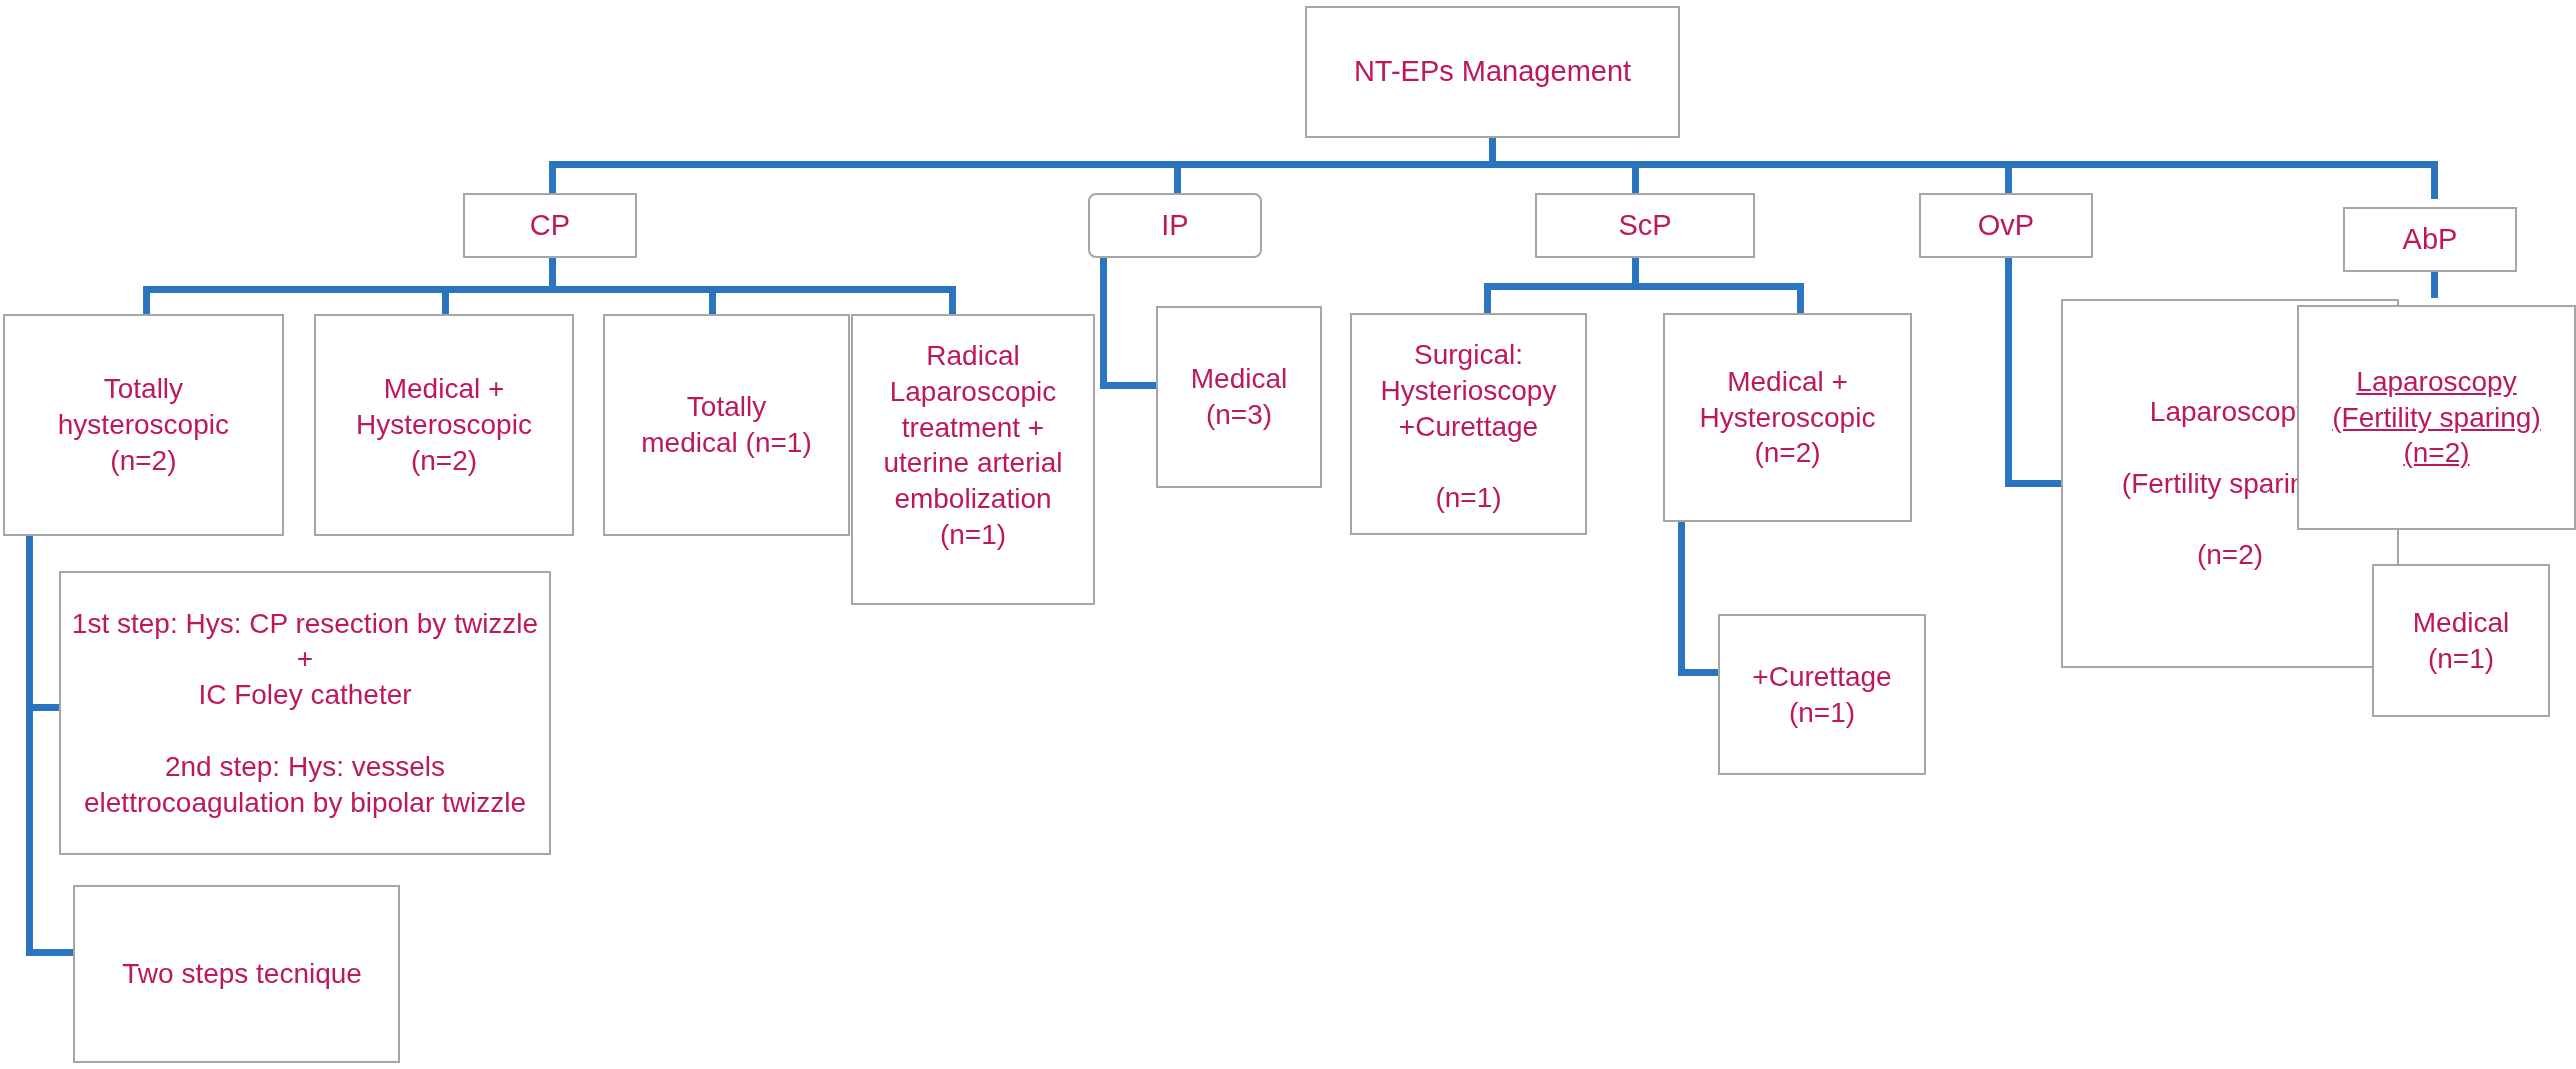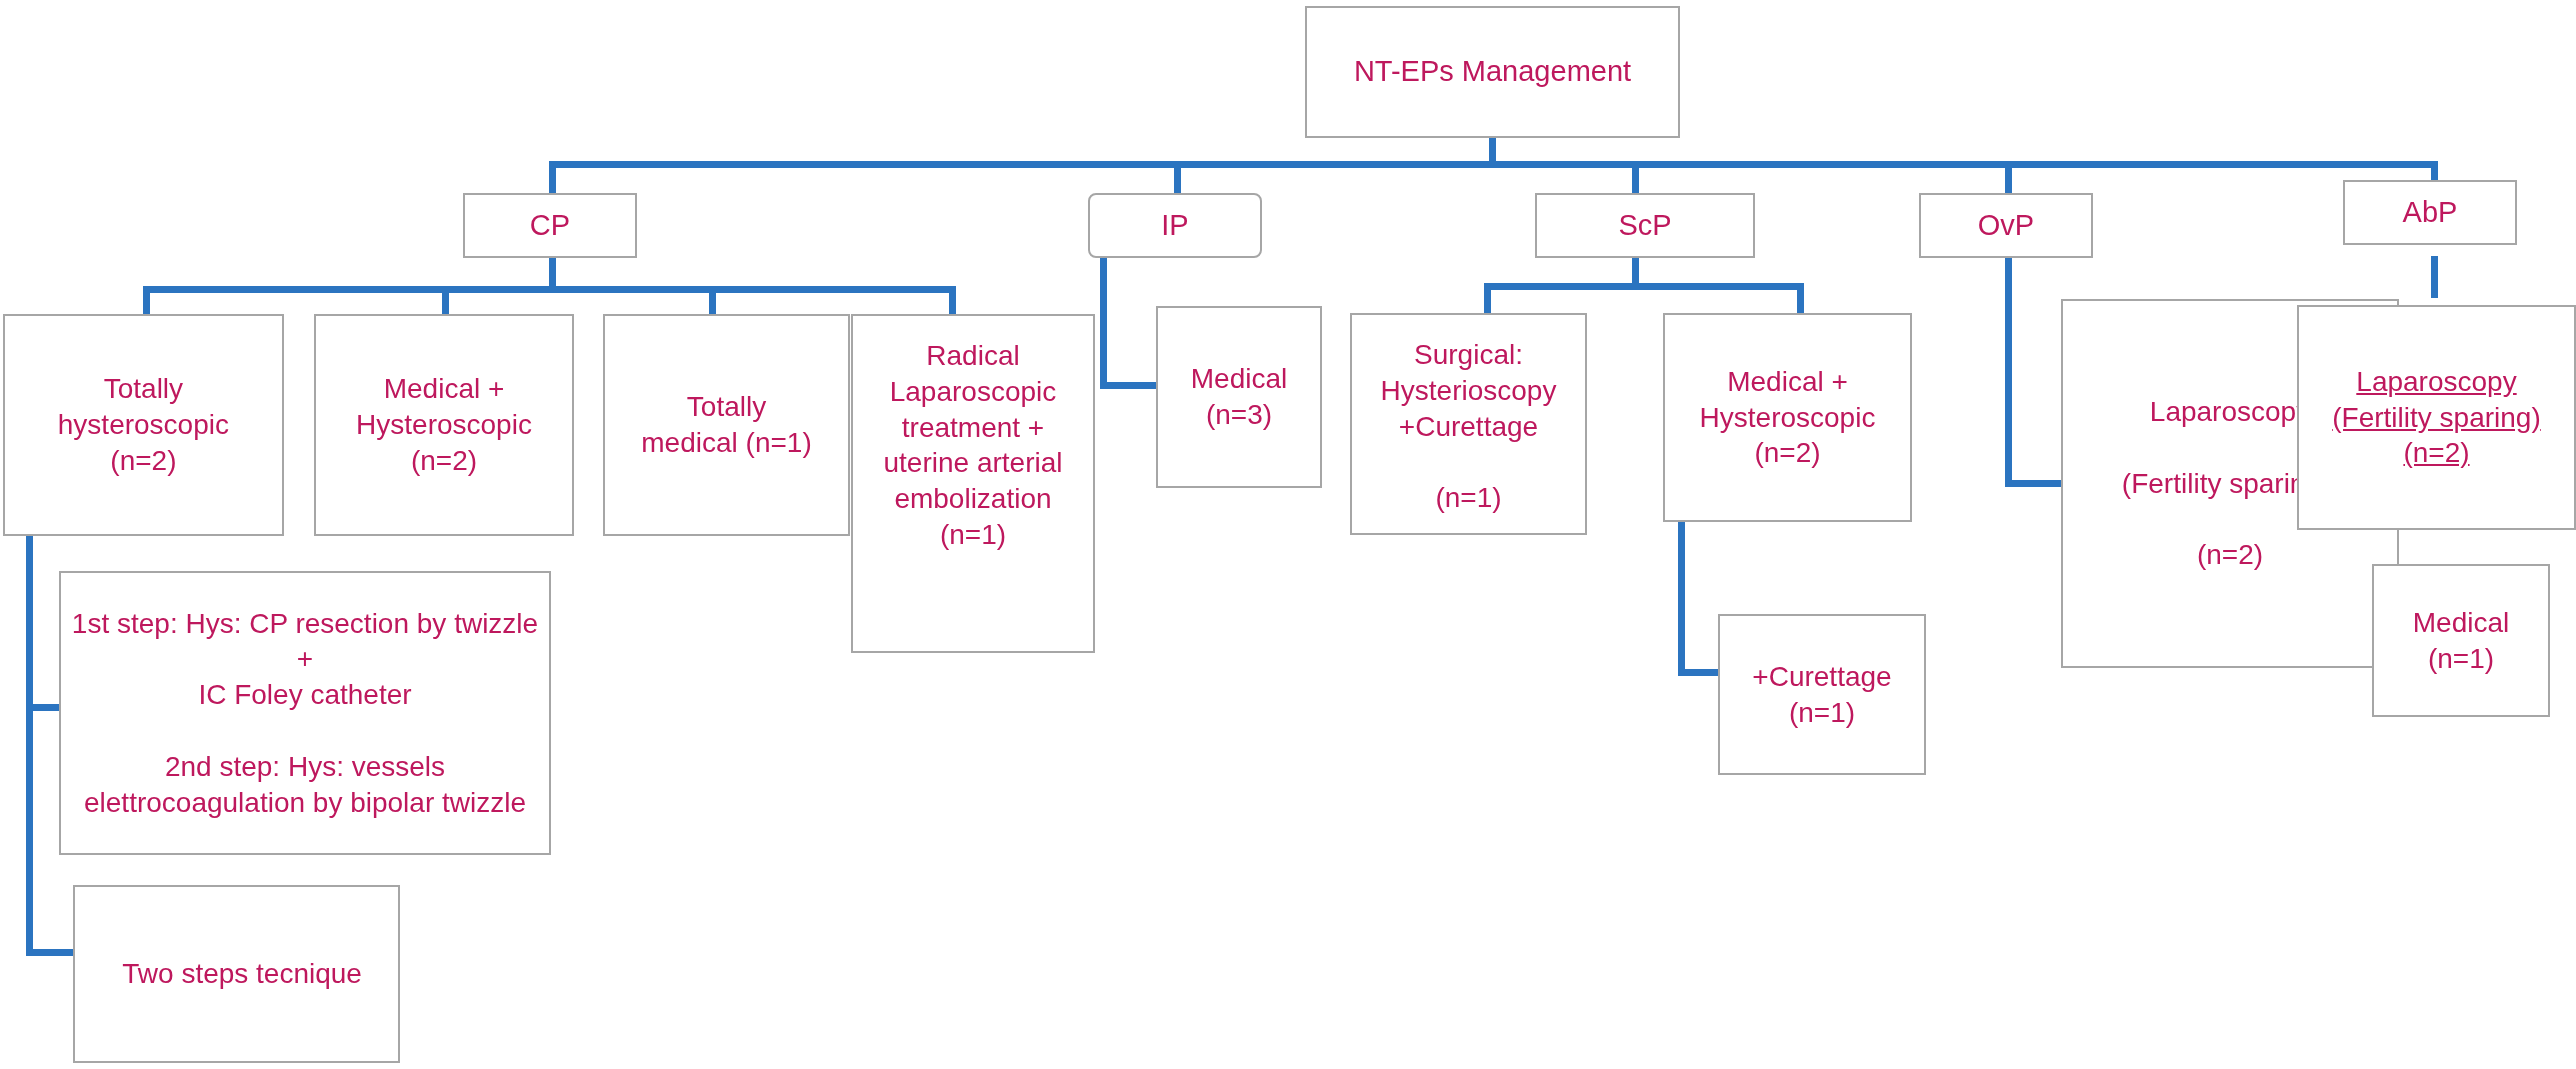--- a/index.html
+++ b/index.html
@@ -89,31 +89,31 @@
 
   <div class="conn v" style="left:2322px; top:531px; height:109px;"></div>
   <div class="conn h" style="left:2322px; top:633px; width:53px;"></div>
 
   <div class="node sz-root" style="left:1305px; top:5.8px; width:375px; height:132px;">NT-EPs Management</div>
 
   <div class="node sz-cat" style="left:463px; top:193px; width:174px; height:65px;">CP</div>
   <div class="node sz-cat" style="left:1088px; top:193px; width:174px; height:65px;border-radius:8px;">IP</div>
   <div class="node sz-cat" style="left:1535px; top:193px; width:220px; height:65px;">ScP</div>
   <div class="node sz-cat" style="left:1919px; top:193px; width:174px; height:65px;">OvP</div>
-  <div class="node sz-cat" style="left:2343px; top:180px; width:174px; height:65px;">AbP</div>
+  <div class="node sz-cat" style="left:2343px; top:207px; width:174px; height:65px;">AbP</div>
 
   <div class="node sz-leaf" style="left:2.9px; top:314px; width:281px; height:222px;">Totally
 hysteroscopic
 (n=2)</div>
   <div class="node sz-leaf" style="left:314px; top:314px; width:260px; height:222px;">Medical +
 Hysteroscopic
 (n=2)</div>
   <div class="node sz-leaf" style="left:603px; top:314px; width:247px; height:222px;">Totally
 medical (n=1)</div>
-  <div class="node sz-leaf align-top" style="left:851px; top:314px; width:244px; height:339px;">Radical
+  <div class="node sz-leaf align-top" style="left:851px; top:314px; width:244px; height:291px;">Radical
 Laparoscopic
 treatment +
 uterine arterial
 embolization
 (n=1)</div>
 
   <div class="node sz-steps" style="left:59px; top:571px; width:492px; height:284px;">1st step: Hys: CP resection by twizzle +
 IC Foley catheter
 
 2nd step: Hys: vessels

